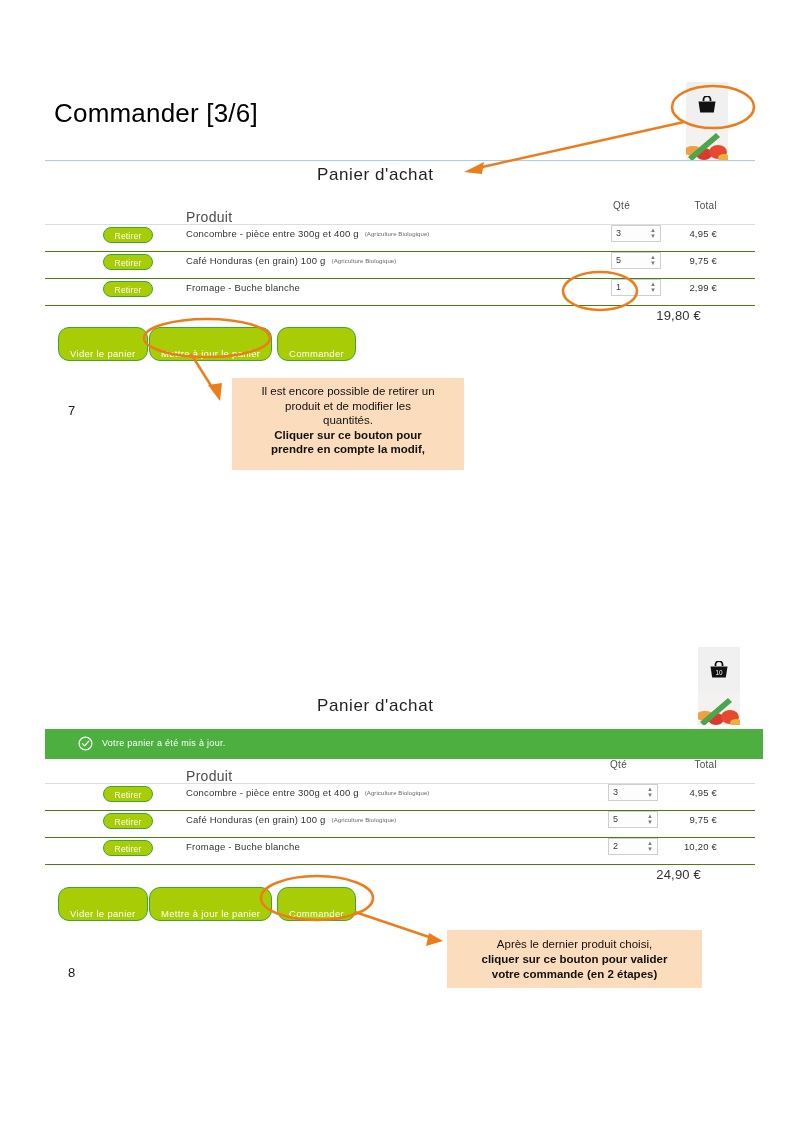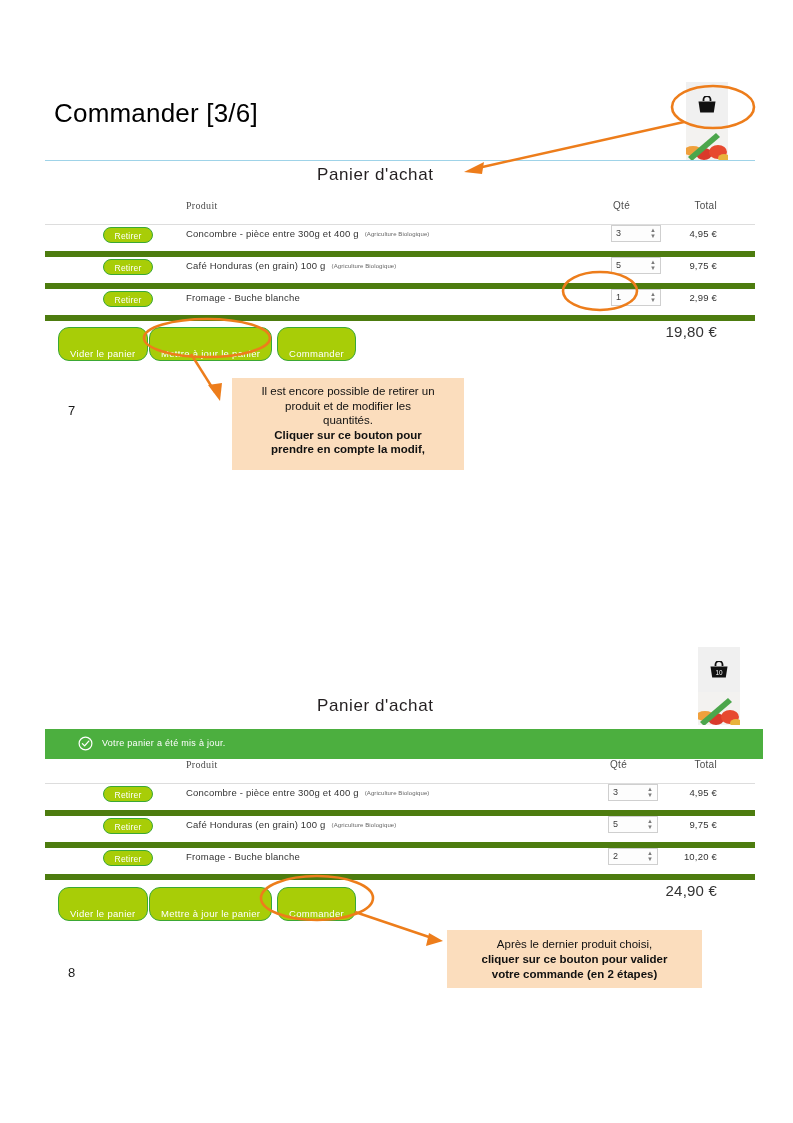--- a/index.html
+++ b/index.html
@@ -83,24 +83,24 @@
     width: 100%;
   }
   .tbl-head {
     position: relative;
     height: 24px;
     border-bottom: 1px solid #dddddd;
   }
   .col-produit {
     position: absolute;
     left: 141px;
-    top: 0;
-    font-size: 10px;
+    top: 9px;
+    font-size: 14px;
     color: #4d4d4d;
-    font-family: Liberation Serif, serif;
+    font-family: Liberation Sans, sans-serif;
     letter-spacing: 0.3px;
   }
   .col-qte {
     position: absolute;
     left: 568px;
     top: 0;
     font-size: 10px;
     color: #4d4d4d;
     letter-spacing: 0.3px;
   }
@@ -109,21 +109,21 @@
     right: 38px;
     top: 0;
     font-size: 10px;
     color: #4d4d4d;
     letter-spacing: 0.3px;
   }
 
   .cart-row {
     position: relative;
     height: 26px;
-    border-bottom: 6px solid #4d7c0f;
+    border-bottom: 1px solid #4d7c0f;
   }
   .btn-retirer {
     position: absolute;
     left: 58px;
     top: 2px;
     width: 50px;
     height: 16px;
     line-height: 16px;
     text-align: center;
     border-radius: 9px;
@@ -187,23 +187,23 @@
     font-size: 9.5px;
     color: #333333;
     letter-spacing: 0.2px;
   }
   .grand-total {
     position: relative;
     height: 20px;
   }
   .grand-total span {
     position: absolute;
-    right: 38px;
+    right: 54px;
     top: 2px;
-    font-size: 15px;
+    font-size: 13px;
     color: #333333;
     letter-spacing: 0.2px;
   }
 
   .actions {
     position: absolute;
     left: 0;
     width: 100%;
     height: 22px;
   }

